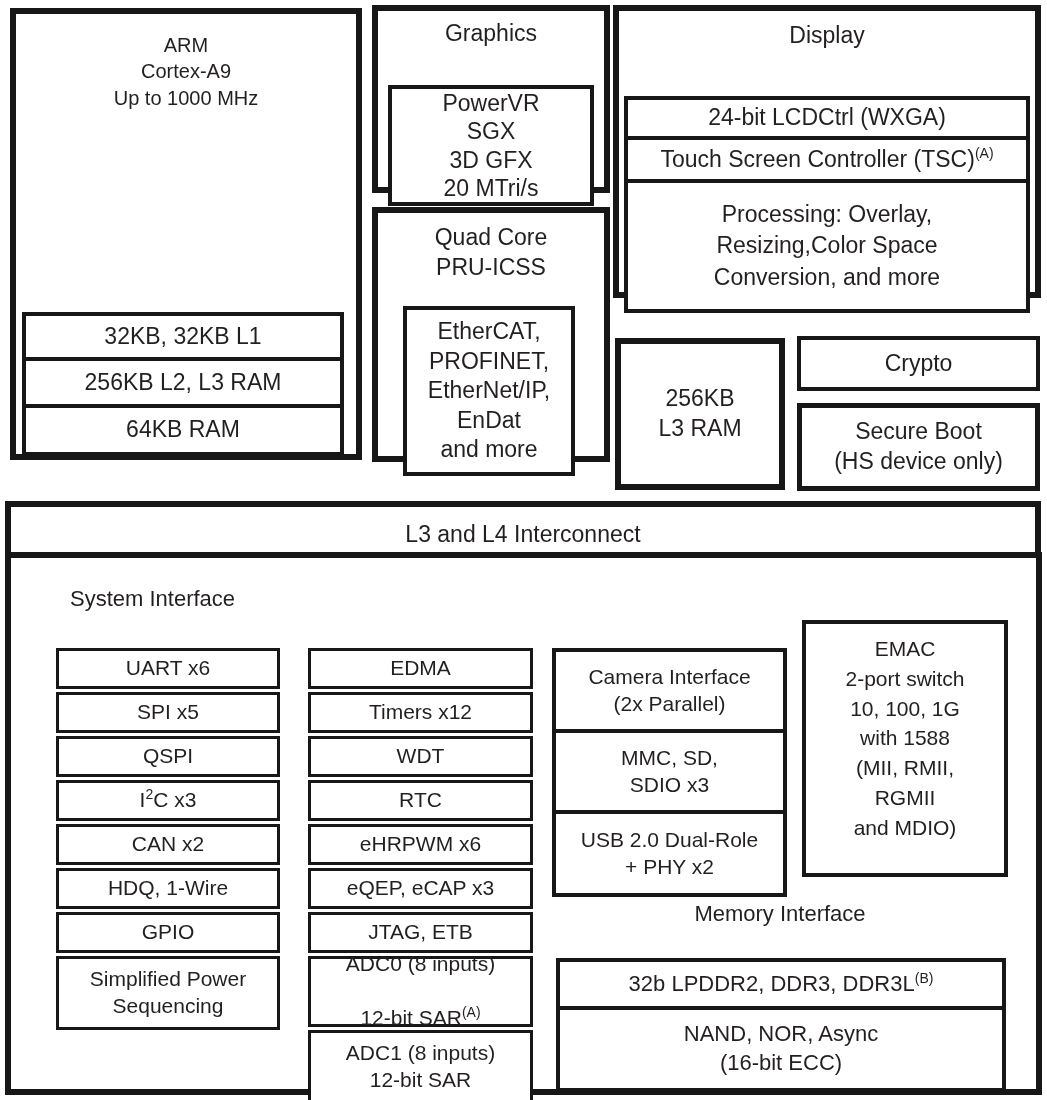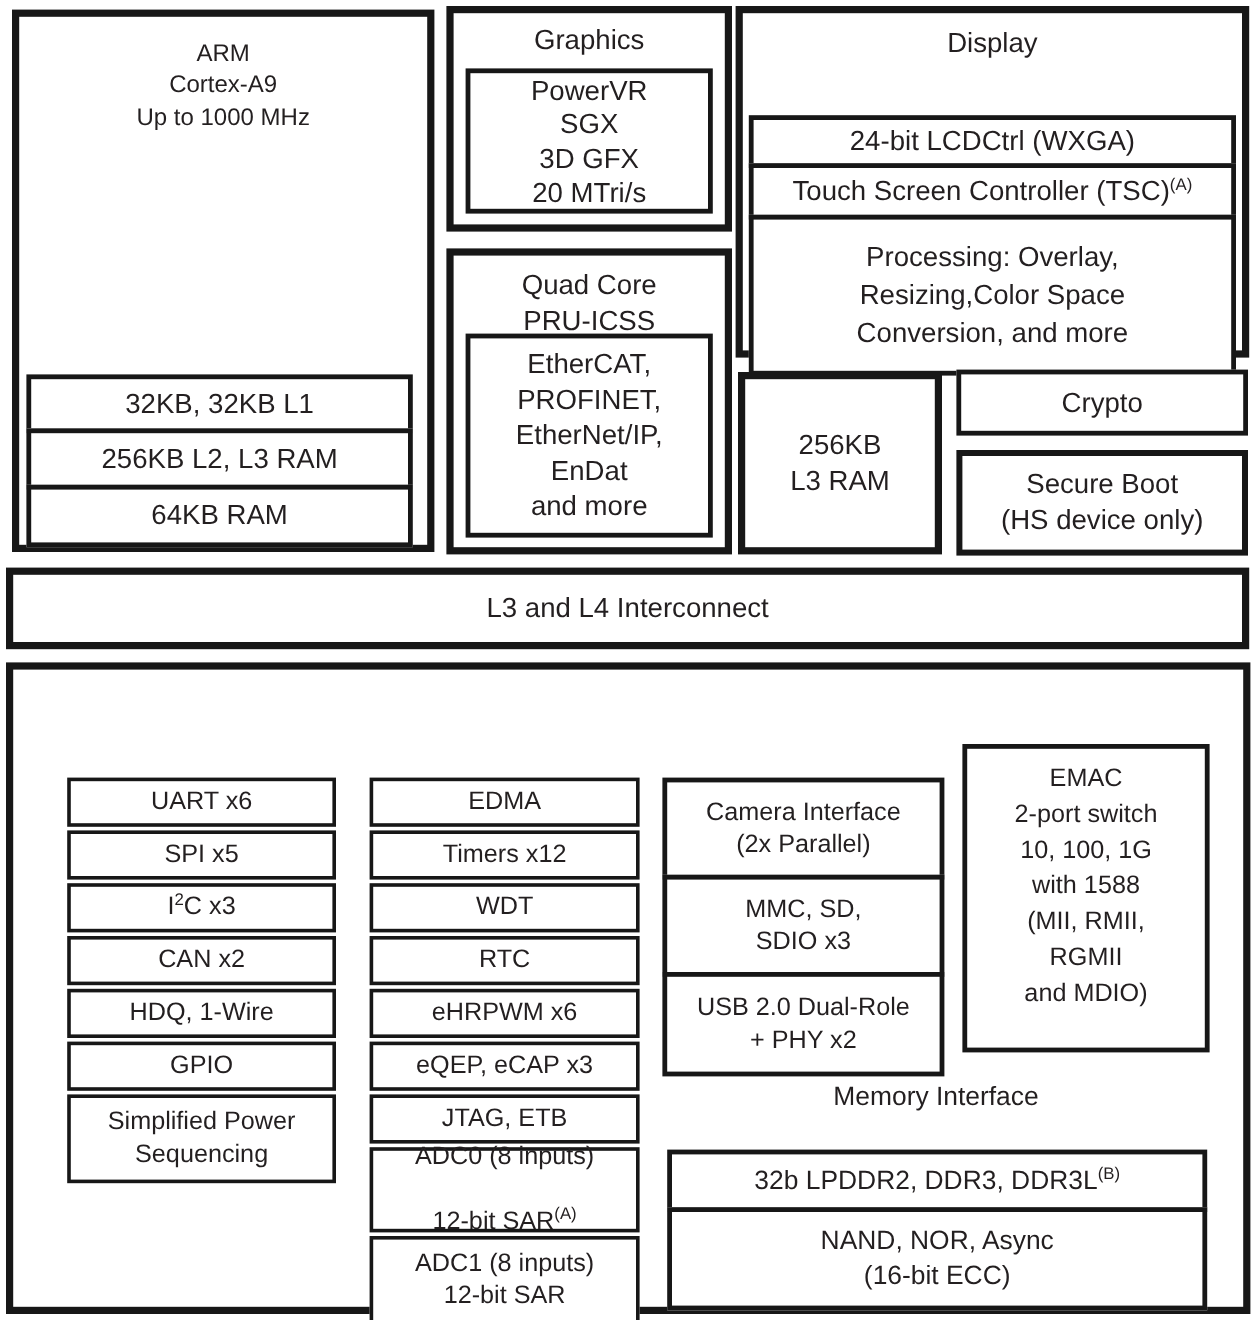--- a/index.html
+++ b/index.html
@@ -18,20 +18,21 @@
     background: #ffffff;
   }
   .b5 { border-width: 5px; }
   .b4 { border-width: 4px; }
   .ctr {
     display: flex;
     align-items: center;
     justify-content: center;
     text-align: center;
     white-space: pre-line;
+    margin-top: 28px;
   }
   .title {
     text-align: center;
     white-space: pre-line;
   }
   .t24 { font-size: 20px; line-height: 1.32; }
   .t23 { font-size: 23px; line-height: 1.3; }
   .t22 { font-size: 22px; line-height: 1.3; }
   .t21 { font-size: 21px; line-height: 1.28; }
   
@@ -96,21 +97,21 @@
     <div class="title t23" style="padding-top:8px;">Graphics</div>
     <div class="blk b4 ctr t23" style="left:10px; top:46px; width:206px; height:121px; line-height:1.22;">PowerVR
 SGX
 3D GFX
 20 MTri/s</div>
   </div>
 
   <div class="blk" style="left:372px; top:207px; width:238px; height:255px;">
     <div class="title t23" style="padding-top:10px;">Quad Core
 PRU-ICSS</div>
-    <div class="blk b4 ctr t23" style="left:10px; top:65px; width:206px; height:170px; line-height:1.28;">EtherCAT,
+    <div class="blk b4 ctr t23" style="left:25px; top:65px; width:172px; height:170px; line-height:1.28;">EtherCAT,
 PROFINET,
 EtherNet/IP,
 EnDat
 and more</div>
   </div>
 
   <div class="blk" style="left:613px; top:5px; width:428px; height:293px;">
     <div class="title t23" style="padding-top:10px;">Display</div>
     <div class="stack" style="left:5px; top:57px; width:406px;">
       <div class="crow t23" style="height:44px;">24-bit LCDCtrl (WXGA)</div>
@@ -128,24 +129,26 @@
 
   <div class="blk b4 ctr t23" style="left:797px; top:308px; width:243px; height:55px;">Crypto</div>
 
   <div class="blk b5 ctr t23" style="left:797px; top:375px; width:243px; height:88px;">Secure Boot
 (HS device only)</div>
 
   <div class="blk ctr t23" style="left:5px; top:473px; width:1036px; height:68px;">L3 and L4 Interconnect</div>
 
   <div class="blk" style="left:5px; top:552px; width:1037px; height:543px;">
 
+    <div class="t22" style="position:absolute; left:59px; top:27px;">System Interface</div>
 
     <div class="stack" style="left:45px; top:62px; width:224px;">
       <div class="sirow">UART x6</div>
       <div class="sirow">SPI x5</div>
+      <div class="sirow">QSPI</div>
       <div class="sirow">
         <div><span>I</span><sup class="s">2</sup><span>C x3</span></div>
       </div>
       <div class="sirow">CAN x2</div>
       <div class="sirow">HDQ, 1-Wire</div>
       <div class="sirow">GPIO</div>
       <div class="sirow dbl" style="height:74px;">Simplified Power
 Sequencing</div>
     </div>
 

